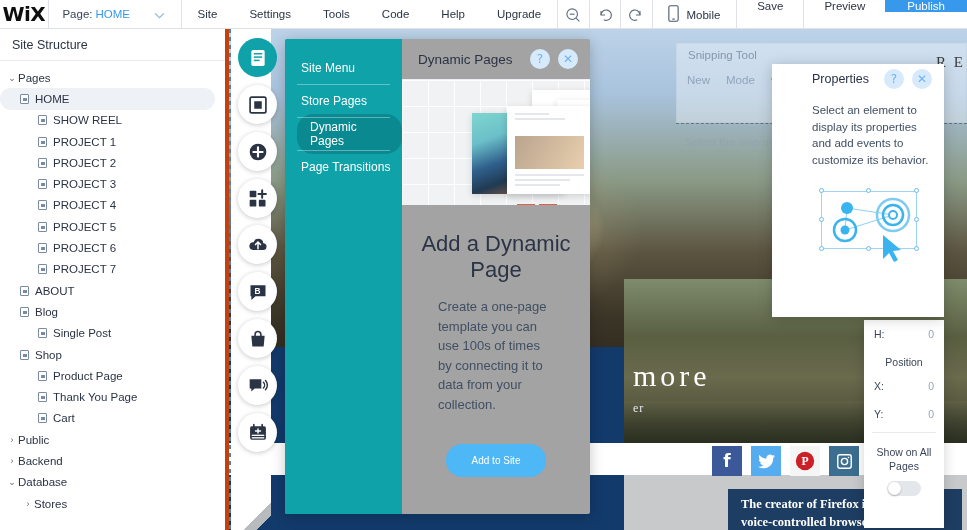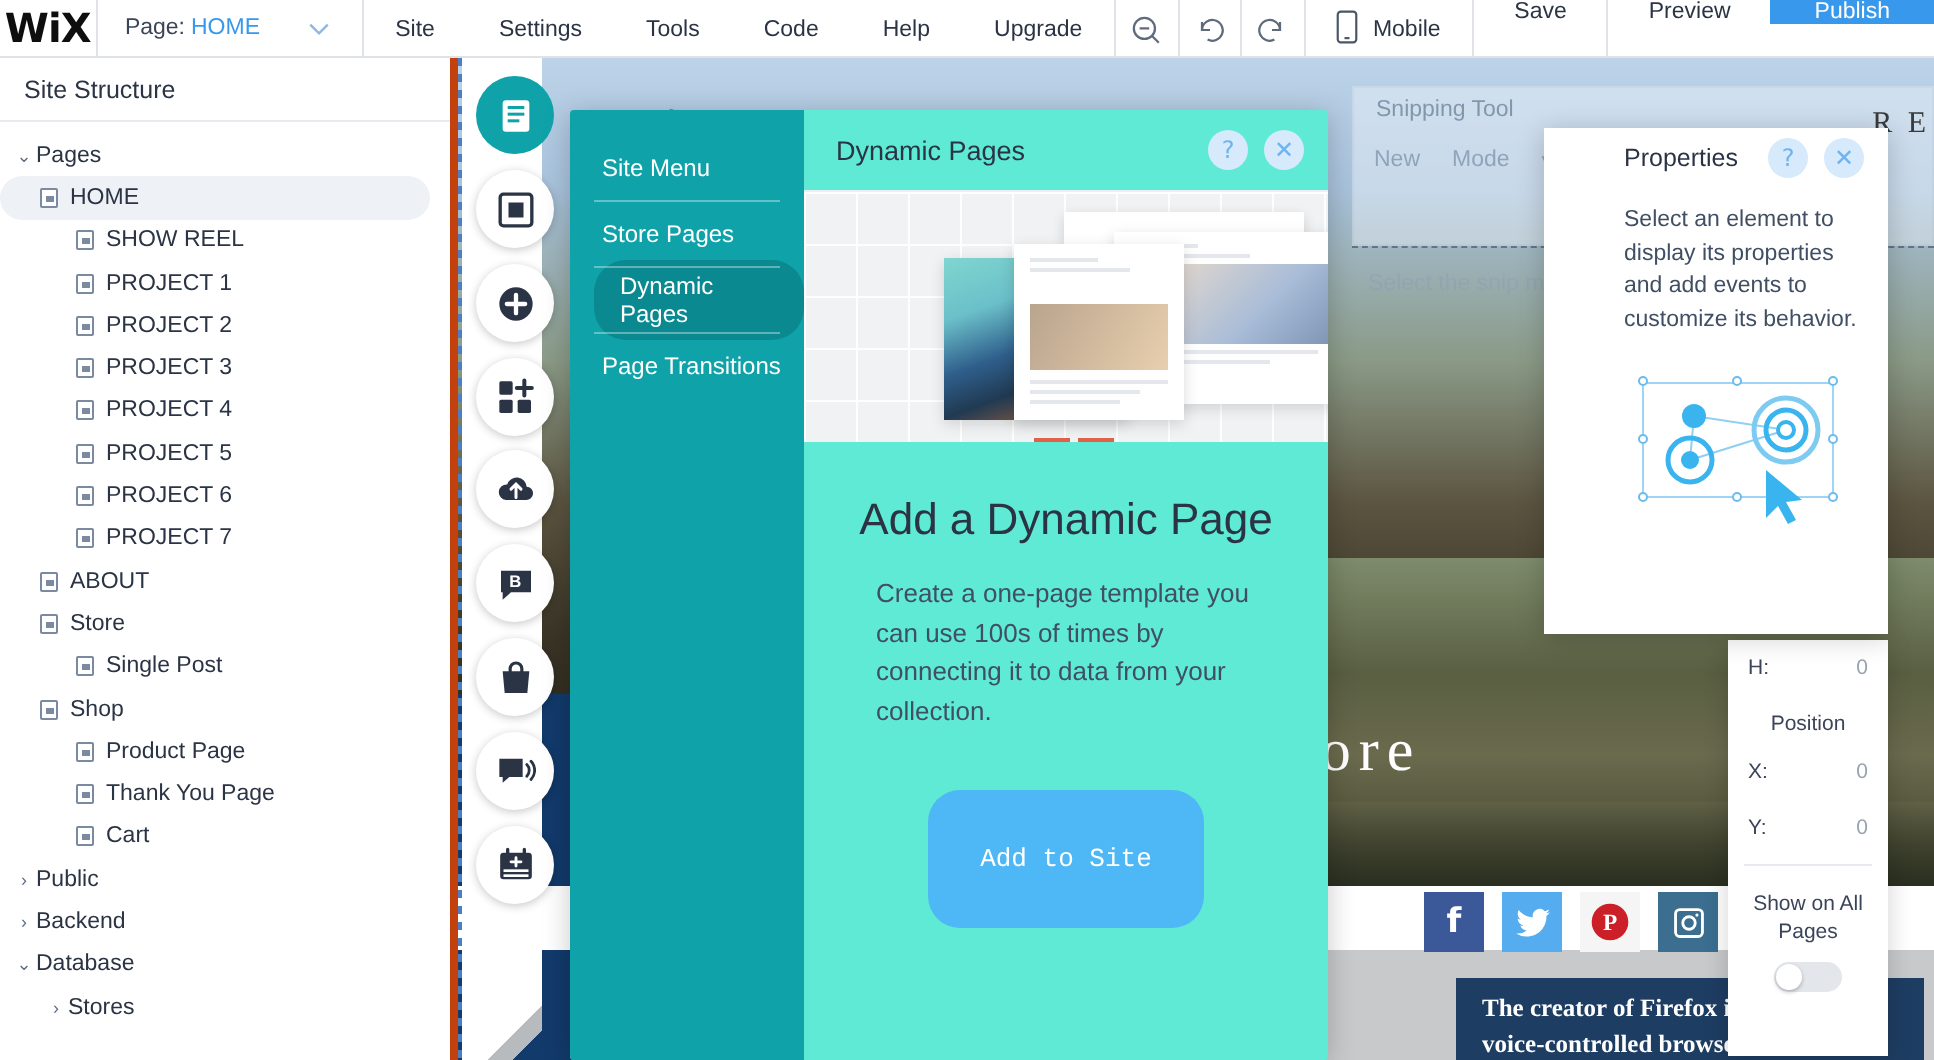--- a/index.html
+++ b/index.html
@@ -23,21 +23,21 @@
     font-family: "DejaVu Sans", sans-serif;
   }
   .topbar-sep { width: 1px; background: #dfe3e8; align-self: stretch; }
   .page-selector {
     width: 168px; display: flex; align-items: center; padding-left: 14px;
     font-size: 11.5px; color: #2b3445; position: relative; cursor: pointer;
   }
   .page-selector .pg-label { color: #3b4559; }
   .page-selector .pg-val { color: #3899ec; margin-left: 3px; }
   .page-selector .chev { position: absolute; right: 16px; top: 9px; }
-  .menu-items { display: flex; align-items: flex-start; }
+  .menu-items { display: flex; align-items: center; }
   .menu-item {
     padding: 0 16px; height: 29px; display: flex; align-items: center;
     font-size: 11.5px; color: #2b3445; cursor: pointer; white-space: nowrap;
   }
   .icon-btn {
     width: 40px; height: 29px; display: flex; align-items: center; justify-content: center;
     cursor: pointer;
   }
   .mobile-btn {
     display: flex; align-items: center; gap: 7px; padding: 0 16px; height: 29px;
@@ -176,22 +176,22 @@
   .rail-btn {
     position: absolute; left: 9px; width: 39px; height: 39px; border-radius: 50%;
     background: #fff; box-shadow: 0 1px 5px rgba(0,0,0,0.22);
     display: flex; align-items: center; justify-content: center; cursor: pointer;
   }
   .rail-btn.active { background: #0fa3a9; box-shadow: none; }
   .rail-glyph { width: 20px; height: 20px; display:block; }
 
   
   .dp-panel {
-    position: absolute; left: 285px; top: 55px; width: 379px; height: 475px;
-    background: #5eead4; box-shadow: 0 2px 14px rgba(0,0,0,0.22); z-index: 45;
+    position: absolute; left: 285px; top: 39px; width: 305px; height: 475px;
+    background: #a3a3a3; box-shadow: 0 2px 14px rgba(0,0,0,0.22); z-index: 45;
     display: flex; overflow: hidden; border-radius: 2px;
   }
   .dp-nav { width: 117px; background: #0fa3a9; padding-top: 12px; }
   .dp-nav-item {
     height: 33px; display: flex; align-items: center; padding-left: 16px;
     color: #fff; font-size: 12px; cursor: pointer; position: relative;
   }
   .dp-nav-item + .dp-nav-item::before {
     content:""; position: absolute; left: 12px; right: 12px; top: 0; height: 1px;
     background: rgba(255,255,255,0.35);
@@ -237,22 +237,22 @@
   .ln.rd { background: #e2604a; width: 18px; display:inline-block; margin:0 2px; }
   .dp-title {
     text-align: center; font-size: 22px; color: #2b3445; margin-top: 26px; font-weight: normal;
   }
   .dp-desc {
     text-align: left; font-size: 13px; color: #404f63; margin: 14px 36px 0 36px;
     line-height: 1.5;
   }
   .dp-cta {
     display: block; margin: 30px auto 0 auto; background: #4eb7f5; color: #fff;
-    border: none; border-radius: 16px; padding: 27px 26px; font-size: 13px; cursor: pointer;
-    font-family: Liberation Mono, monospace;
+    border: none; border-radius: 16px; padding: 11px 26px; font-size: 10px; cursor: pointer;
+    font-family: Liberation Sans, sans-serif;
   }
 
   
   .props-panel {
     position: absolute; left: 772px; top: 64px; width: 172px; height: 253px;
     background: #fff; box-shadow: 0 2px 13px rgba(0,0,0,0.2); z-index: 55; overflow: hidden; padding-left: 28px;
   }
   .props-head {
     height: 30px; display: flex; align-items: center; padding-left: 12px;
     font-size: 12.5px; color: #2b3445;
@@ -453,21 +453,21 @@
         <div class="tree-row ind-2">
           <span class="page-ico"></span>
           <span>PROJECT 7</span>
         </div>
         <div class="tree-row ind-1">
           <span class="page-ico"></span>
           <span>ABOUT</span>
         </div>
         <div class="tree-row ind-1">
           <span class="page-ico"></span>
-          <span>Store</span>
+          <span>Blog</span>
         </div>
         <div class="tree-row ind-2">
           <span class="page-ico"></span>
           <span>Single Post</span>
         </div>
         <div class="tree-row ind-1">
           <span class="page-ico"></span>
           <span>Shop</span>
         </div>
         <div class="tree-row ind-2">

